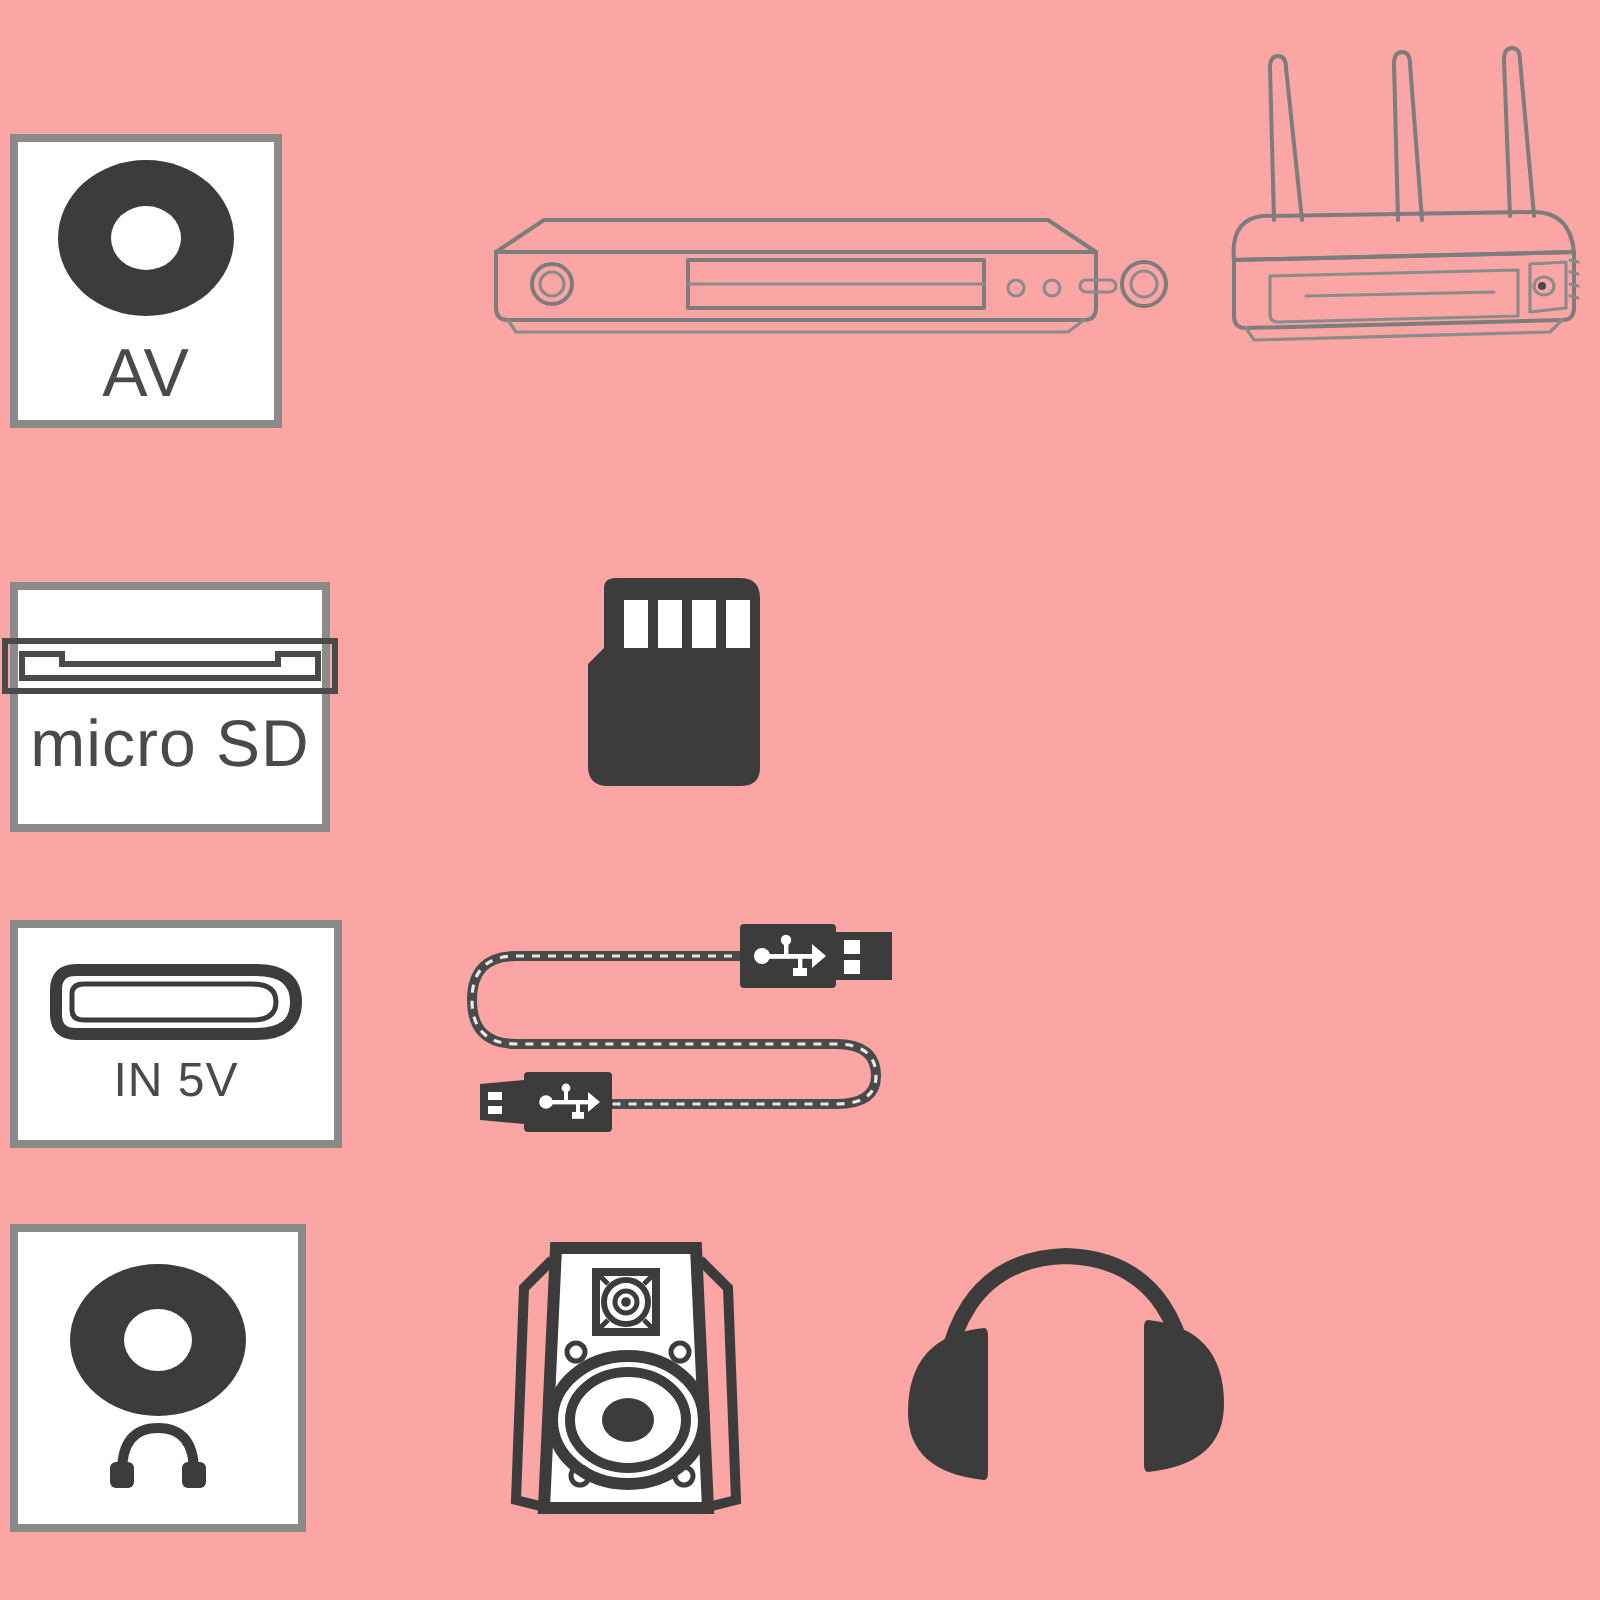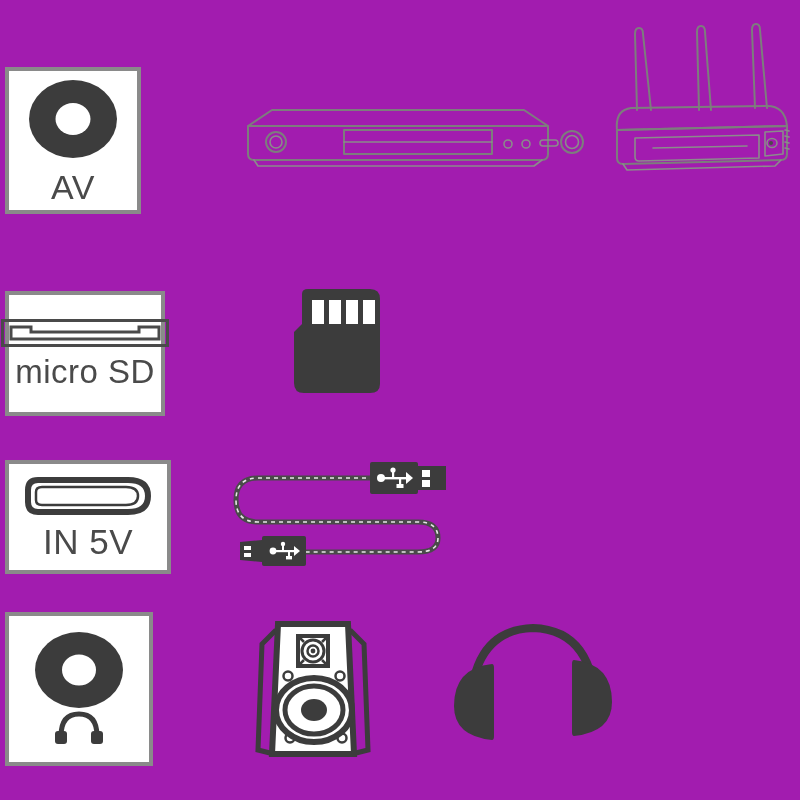--- a/index.html
+++ b/index.html
@@ -13,21 +13,21 @@
     height: 800px;
     overflow: hidden;
     font-family: "Liberation Sans", sans-serif;
     color: #3a3a3a;
     position: relative;
   }
   #canvas {
     position: relative;
     width: 800px;
     height: 800px;
-    background: #a21caf;
+    background: #fca5a5;
   }
   .abs { position: absolute; }
 
   
   .port-box {
     position: absolute;
     box-sizing: border-box;
     background: #ffffff;
     border: 4px solid #8a8a8a;
     display: flex;
@@ -47,21 +47,21 @@
   
   #box-av { left: 5px; top: 67px; width: 136px; height: 147px; }
   #box-av .port-label { font-size: 34px; margin-top: 10px; }
 
   
   #box-sd { left: 5px; top: 291px; width: 160px; height: 125px; }
   #box-sd .port-label { font-size: 33px; margin-top: 8px; }
 
   
   #box-in5v { left: 5px; top: 460px; width: 166px; height: 114px; }
-  #box-in5v .port-label { font-size: 35px; margin-top: 8px; }
+  #box-in5v .port-label { font-size: 24px; margin-top: 8px; }
 
   
   #box-hp { left: 5px; top: 612px; width: 148px; height: 154px; }
 
   
   svg { display: block; overflow: visible; }
   .ln { fill: none; stroke: #7d7d7d; stroke-width: 2; stroke-linejoin: round; stroke-linecap: round; }
   .ln-thin { fill: none; stroke: #8b8b8b; stroke-width: 1.6; stroke-linejoin: round; stroke-linecap: round; }
   .solid-dark { fill: #3c3c3c; }
   .solid-mid { fill: #4a4a4a; }

